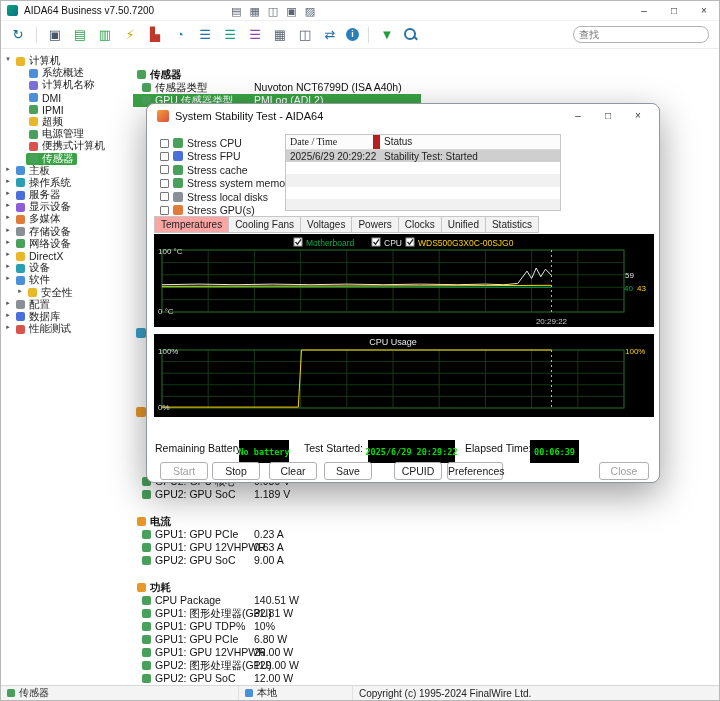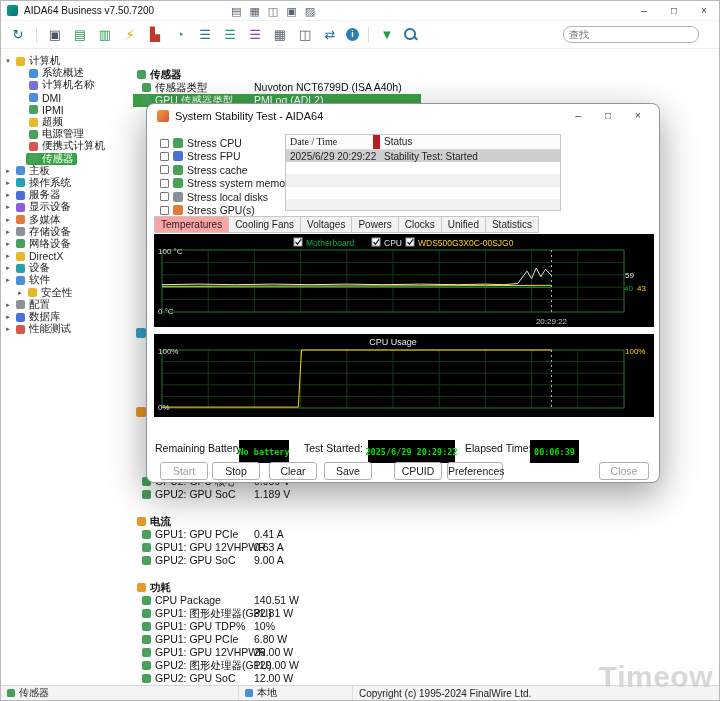--- a/index.html
+++ b/index.html
@@ -17,25 +17,25 @@
 
   
   .toolbar{position:absolute;top:20px;left:0;right:0;height:28px;display:flex;align-items:center;background:#fff;border-bottom:1px solid #ececec;z-index:5;}
   .ticons{display:flex;align-items:center;gap:7px;padding-left:8px;}
   .ticon{width:18px;height:18px;display:flex;align-items:center;justify-content:center;font-size:13px;line-height:1;}
   .tsep{width:1px;height:16px;background:#ddd;margin:0 2px;}
   .info{width:13px;height:13px;border-radius:50%;background:#2980b9;color:#fff;font-size:9px;font-weight:bold;}
   .mag{position:relative;width:15px;height:15px;}
   .mag::before{content:'';position:absolute;left:1px;top:1px;width:8px;height:8px;border:2px solid #2471a3;border-radius:50%;}
   .mag::after{content:'';position:absolute;left:10px;top:10px;width:5px;height:2px;background:#2471a3;transform:rotate(45deg);}
-  .search{margin-left:auto;margin-right:20px;width:136px;height:17px;border:1px solid #b4b4b4;border-radius:8px;font-size:10px;padding:0 5px;color:#333;outline:none;}
+  .search{margin-left:auto;margin-right:10px;width:136px;height:17px;border:1px solid #b4b4b4;border-radius:8px;font-size:10px;padding:0 5px;color:#333;outline:none;}
 
   
   .sidebar{position:absolute;top:48px;left:0;width:130px;bottom:15px;background:#fff;padding-top:6px;overflow:hidden;}
-  .tree-item{display:flex;align-items:center;height:12.2px;font-size:10.5px;color:#222;white-space:nowrap;}
+  .tree-item{display:flex;align-items:flex-start;height:12.2px;font-size:10.5px;color:#222;white-space:nowrap;}
   .arrow{width:10px;font-size:7px;color:#555;text-align:center;flex:none;}
   .hl{display:flex;align-items:center;padding:0 3px;border-radius:2px;height:12px;}
   .tree-item.sel .hl{background:var(--green);color:#fff;}
   .tic{width:9px;height:9px;border-radius:2px;margin-right:4px;flex:none;}
 
   
   .content{position:absolute;left:130px;top:48px;right:0;bottom:15px;background:#fff;}
   .col-headers{position:absolute;top:5px;left:0;right:0;height:13px;border-bottom:1px solid #e3e3e3;font-size:10.5px;color:#222;}
   .col-headers .c1{position:absolute;left:7px;top:0;}
   .col-headers .c2{position:absolute;left:123px;top:0;}
@@ -335,21 +335,21 @@
           <span class="val">1.189 V</span>
         </div>
         <div class="crow gap"></div>
         <div class="crow section">
           <span class="ic" style="background: rgb(232, 151, 42);"></span>
           <span class="lbl">电流</span>
         </div>
         <div class="crow item">
           <span class="ic" style="background: rgb(73, 160, 90);"></span>
           <span class="lbl">GPU1: GPU PCIe</span>
-          <span class="val">0.41 A</span>
+          <span class="val">0.23 A</span>
         </div>
         <div class="crow item">
           <span class="ic" style="background: rgb(73, 160, 90);"></span>
           <span class="lbl">GPU1: GPU 12VHPWR</span>
           <span class="val">0.63 A</span>
         </div>
         <div class="crow item">
           <span class="ic" style="background: rgb(73, 160, 90);"></span>
           <span class="lbl">GPU2: GPU SoC</span>
           <span class="val">9.00 A</span>
@@ -561,14 +561,13 @@
         <div class="btn disabled" style="left: 13px; width: 48px;">Start</div>
         <div class="btn" style="left: 65px; width: 48px;">Stop</div>
         <div class="btn" style="left: 122px; width: 48px;">Clear</div>
         <div class="btn" style="left: 177px; width: 48px;">Save</div>
         <div class="btn" style="left: 247px; width: 48px;">CPUID</div>
         <div class="btn" style="left: 300px; width: 56px;">Preferences</div>
         <div class="btn disabled" style="left: 452px; width: 50px;">Close</div>
       </div>
   </div>
 
-  <div class="watermark">Timeow</div>
 </div>
 
 </body></html>

